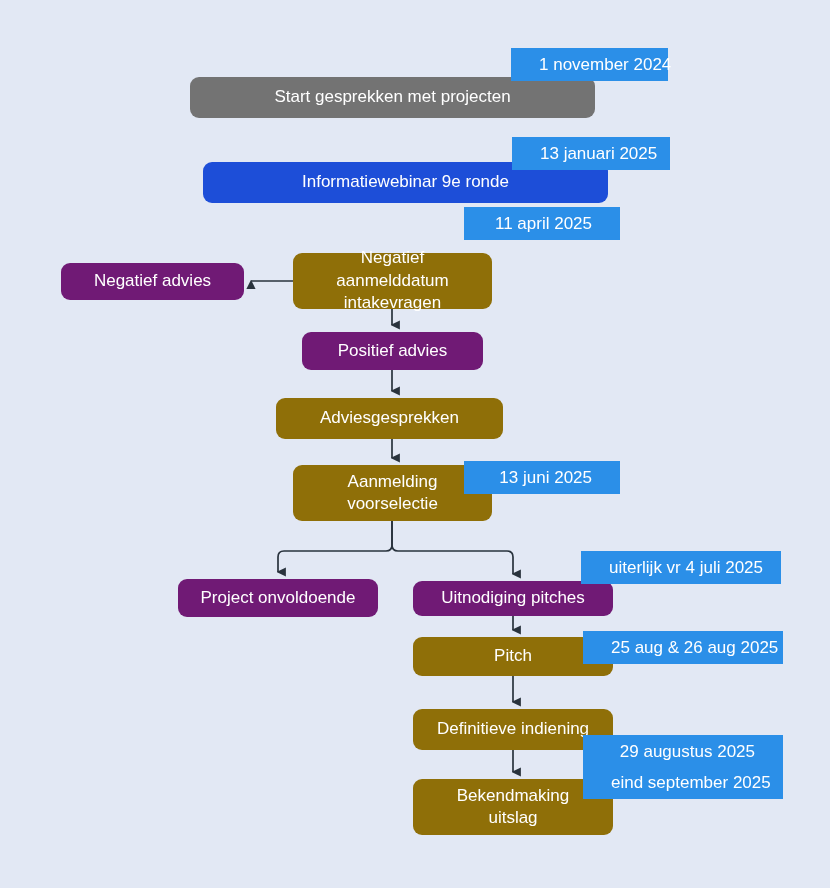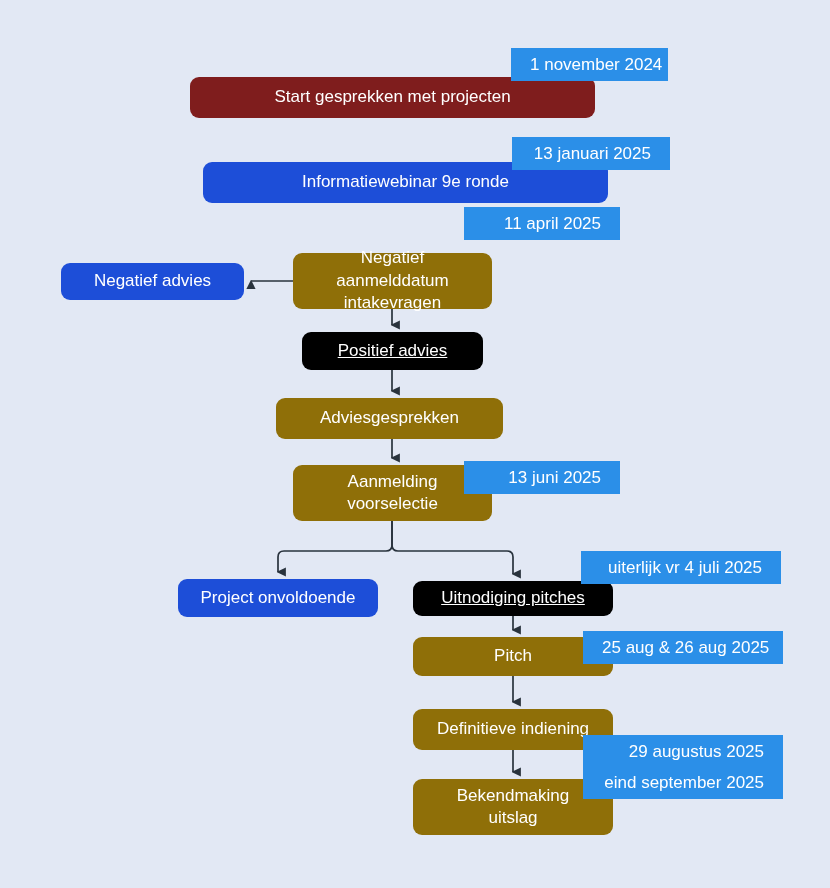--- a/index.html
+++ b/index.html
@@ -27,35 +27,35 @@
     align-items: center;
     justify-content: center;
     text-align: center;
     color: #ffffff;
     font-size: 17px;
     line-height: 1.32;
     padding: 4px 10px;
     white-space: pre-line;
     z-index: 3;
   }
-  .node.blue-dark   { background: #7f1d1d; }
+  .node.blue-dark   { background: #737373; }
   .node.blue-light  { background: #1d4ed8; margin-left: 13px; }
   .node.brown       { background: #8f6f08; }
-  .node.green       { background: #000000; text-decoration: underline; }
-  .node.red         { background: #1d4ed8; }
+  .node.green       { background: #701a75; }
+  .node.red         { background: #701a75; }
 
   .badge {
     position: absolute;
     box-sizing: border-box;
     background: #2b8fe8;
     color: #ffffff;
     font-size: 17px;
     line-height: 33px;
     height: 33px;
-    padding: 0 19px;
+    padding: 0 28px;
     text-align: right;
     white-space: nowrap;
     border-radius: 0;
     z-index: 4;
   }
   #edges {
     position: absolute;
     left: 0;
     top: 0;
     width: 830px;

